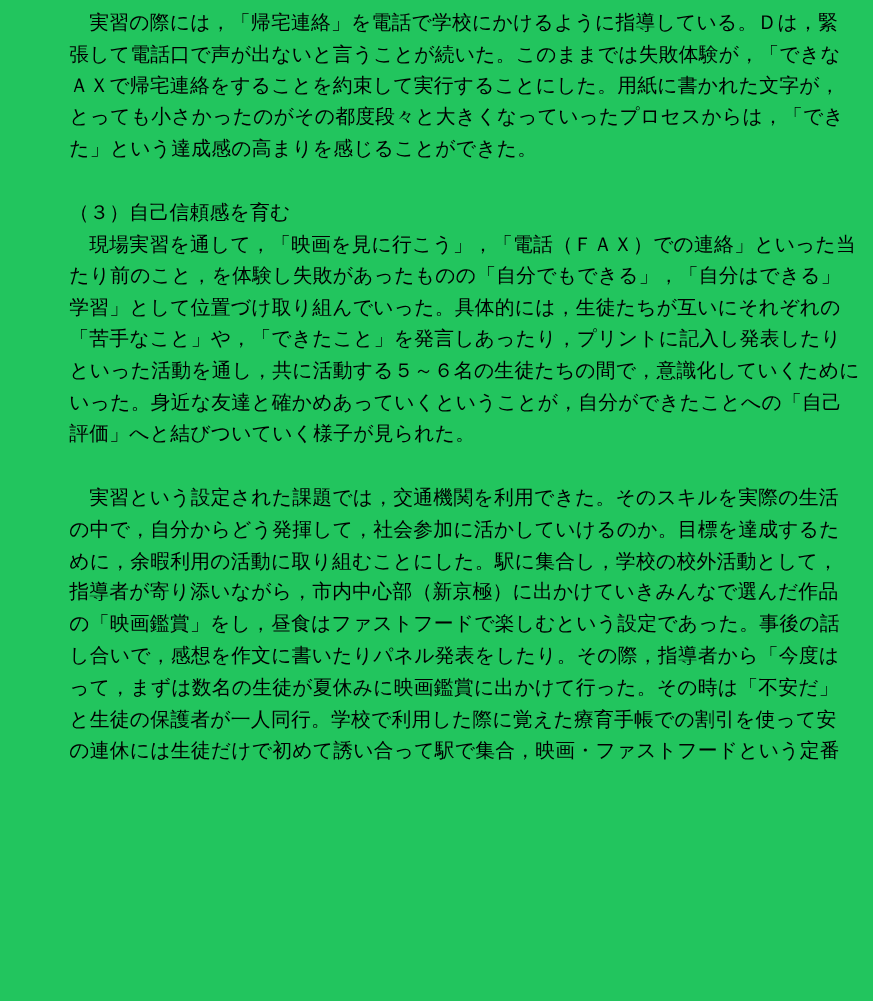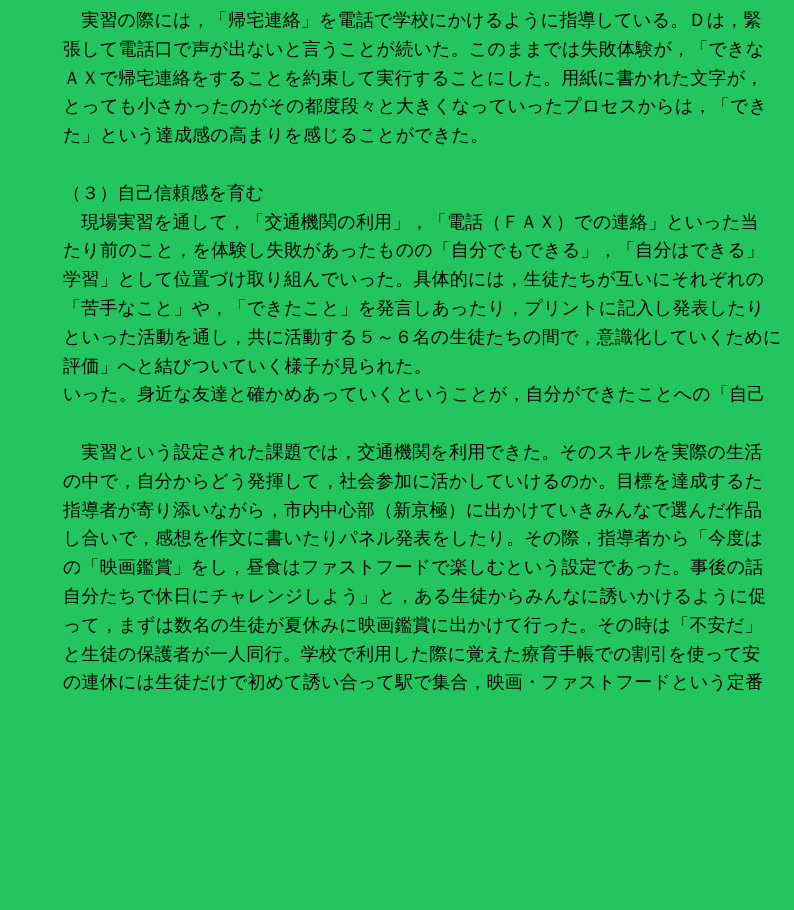--- a/index.html
+++ b/index.html
@@ -41,31 +41,31 @@
 
 <div class="page">
   <div class="content" id="content" style="color: rgb(0, 0, 0);">
       <div class="line">　実習の際には，「帰宅連絡」を電話で学校にかけるように指導している。Ｄは，緊</div>
       <div class="line">張して電話口で声が出ないと言うことが続いた。このままでは失敗体験が，「できな</div>
       <div class="line">ＡＸで帰宅連絡をすることを約束して実行することにした。用紙に書かれた文字が，</div>
       <div class="line">とっても小さかったのがその都度段々と大きくなっていったプロセスからは，「でき</div>
       <div class="line">た」という達成感の高まりを感じることができた。</div>
       <div class="line blank"></div>
       <div class="line heading">（３）自己信頼感を育む</div>
-      <div class="line">　現場実習を通して，「交通機関の利用」，「電話（ＦＡＸ）での連絡」といった当</div>
+      <div class="line">　現場実習を通して，「映画を見に行こう」，「電話（ＦＡＸ）での連絡」といった当</div>
       <div class="line">たり前のこと，を体験し失敗があったものの「自分でもできる」，「自分はできる」</div>
       <div class="line">学習」として位置づけ取り組んでいった。具体的には，生徒たちが互いにそれぞれの</div>
       <div class="line">「苦手なこと」や，「できたこと」を発言しあったり，プリントに記入し発表したり</div>
       <div class="line">といった活動を通し，共に活動する５～６名の生徒たちの間で，意識化していくために</div>
+      <div class="line">いった。身近な友達と確かめあっていくということが，自分ができたことへの「自己</div>
       <div class="line">評価」へと結びついていく様子が見られた。</div>
-      <div class="line">いった。身近な友達と確かめあっていくということが，自分ができたことへの「自己</div>
       <div class="line blank"></div>
       <div class="line">　実習という設定された課題では，交通機関を利用できた。そのスキルを実際の生活</div>
       <div class="line">の中で，自分からどう発揮して，社会参加に活かしていけるのか。目標を達成するた</div>
+      <div class="line">めに，余暇利用の活動に取り組むことにした。駅に集合し，学校の校外活動として，</div>
       <div class="line">指導者が寄り添いながら，市内中心部（新京極）に出かけていきみんなで選んだ作品</div>
+      <div class="line">の「映画鑑賞」をし，昼食はファストフードで楽しむという設定であった。事後の話</div>
       <div class="line">し合いで，感想を作文に書いたりパネル発表をしたり。その際，指導者から「今度は</div>
-      <div class="line">の「映画鑑賞」をし，昼食はファストフードで楽しむという設定であった。事後の話</div>
-      <div class="line">自分たちで休日にチャレンジしよう」と，ある生徒からみんなに誘いかけるように促</div>
       <div class="line">って，まずは数名の生徒が夏休みに映画鑑賞に出かけて行った。その時は「不安だ」</div>
       <div class="line">と生徒の保護者が一人同行。学校で利用した際に覚えた療育手帳での割引を使って安</div>
       <div class="line">の連休には生徒だけで初めて誘い合って駅で集合，映画・ファストフードという定番</div>
     </div>
 </div>
 
 </body></html>

